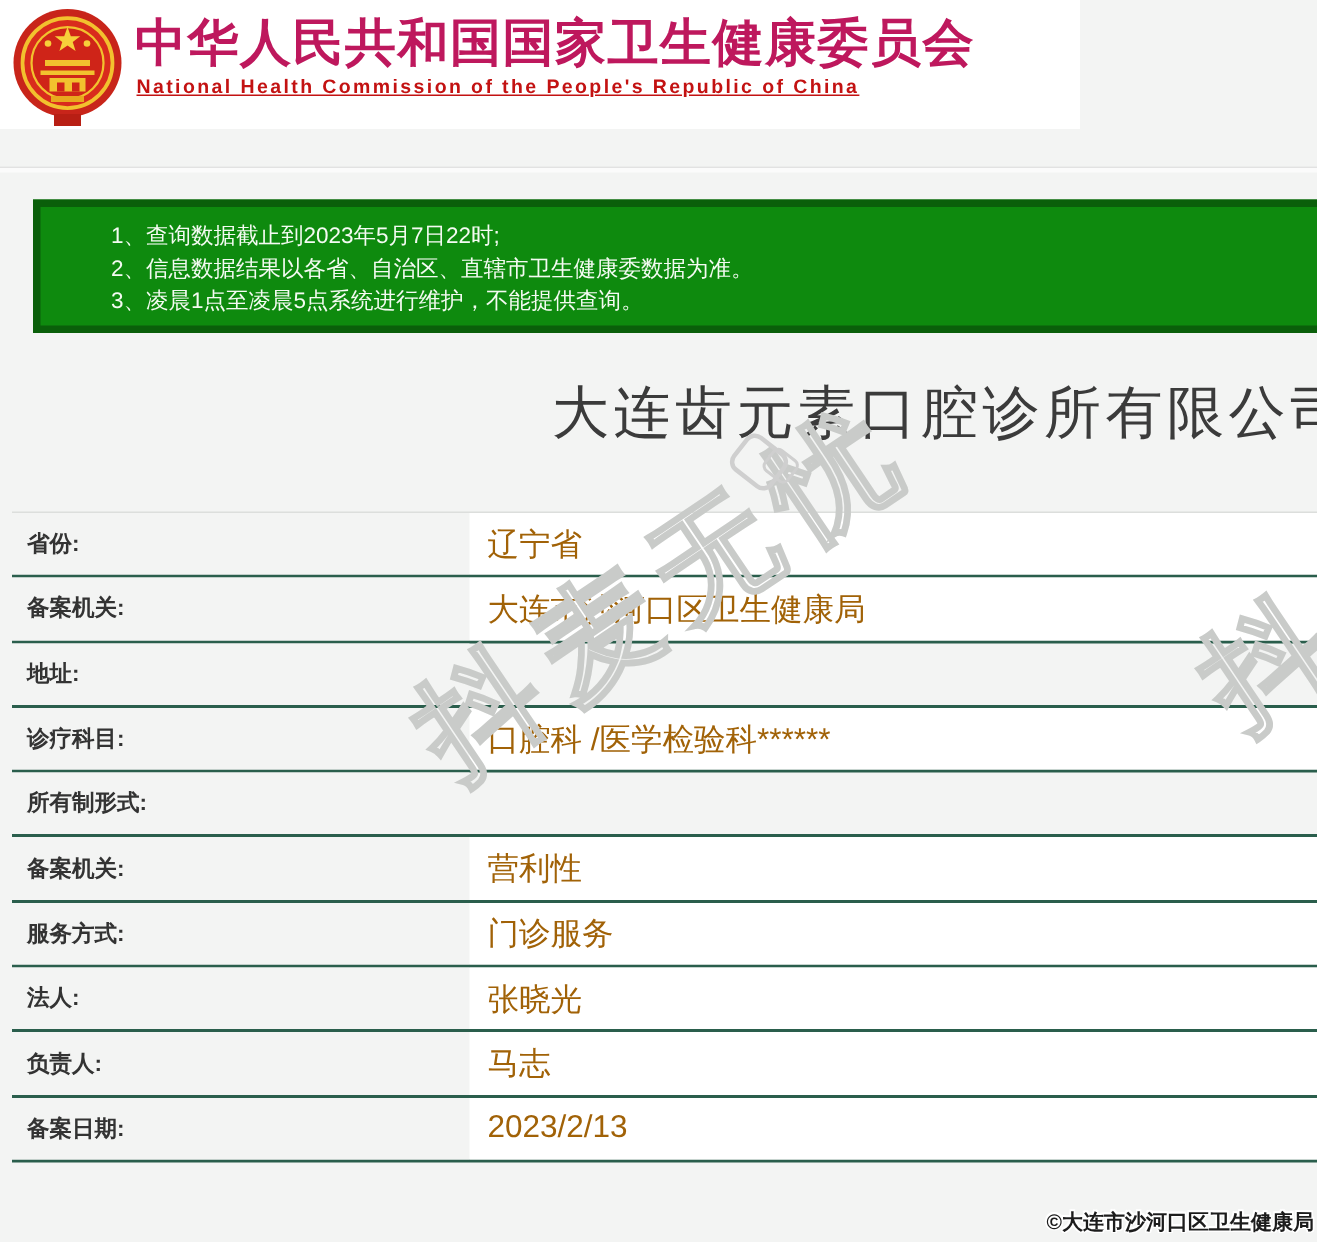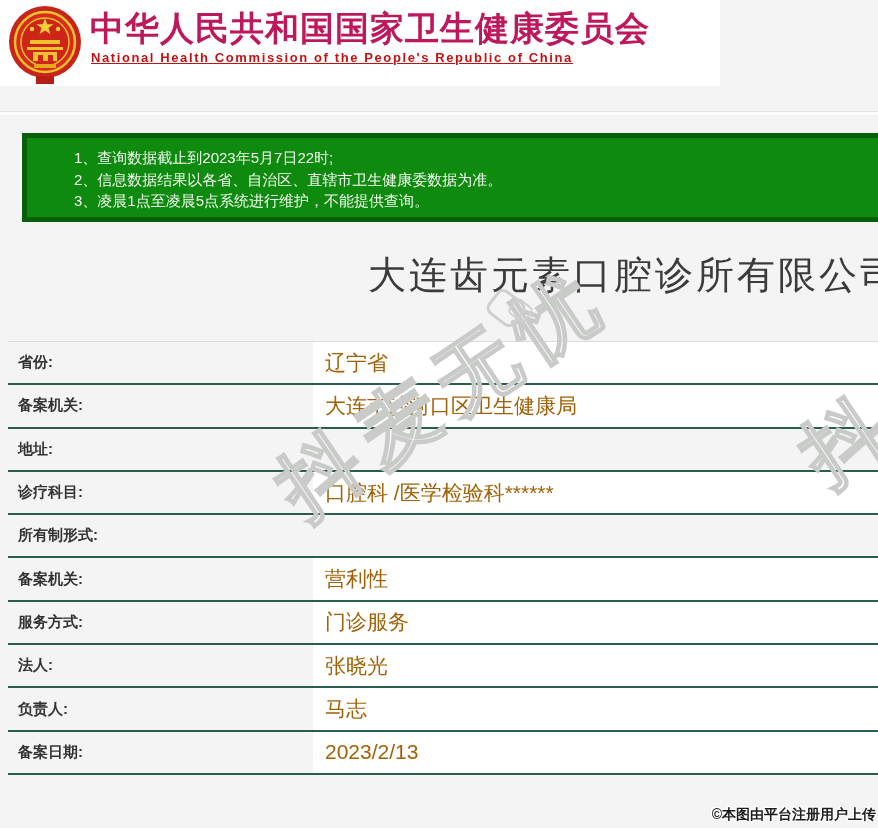--- a/index.html
+++ b/index.html
@@ -168,13 +168,13 @@
         <div class="cell-value">2023/2/13</div>
       </div>
     </div>
 </div>
 
 <div class="watermark wm-main">抖麦无忧</div>
 <div class="watermark wm-edge">抖</div>
 <div class="wm-badge b1"></div>
 <div class="wm-badge b2"></div>
 
-<div class="attribution">©本图由平台注册用户上传</div>
+<div class="attribution">©大连市沙河口区卫生健康局</div>
 
 </body></html>

